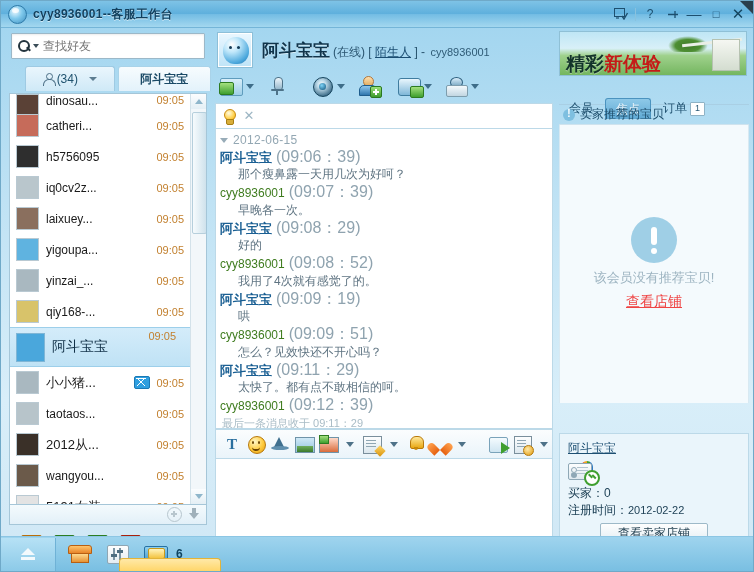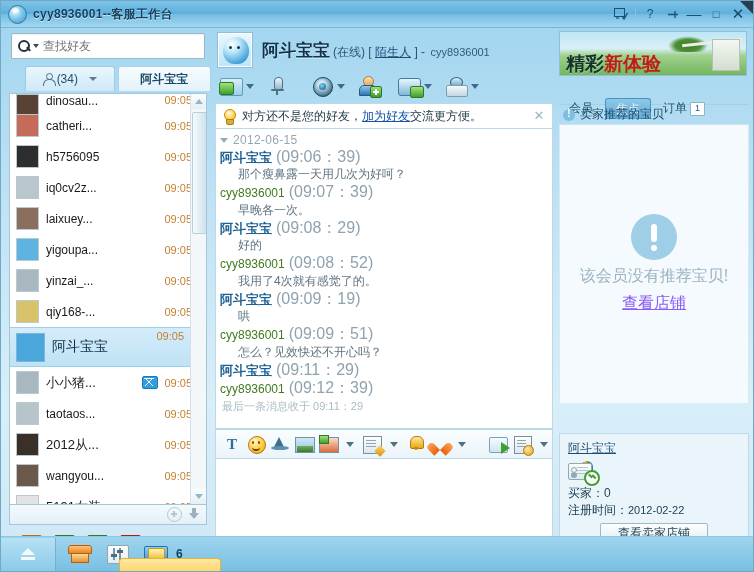--- a/index.html
+++ b/index.html
@@ -135,21 +135,21 @@
     margin-right:7px;box-sizing:border-box;position:relative;overflow:hidden;
   }
   .c-row.sel .avatar{width:29px;height:29px;border:1px solid #7fb6d6;}
   .c-name{
     font-size:12px;color:#1a1a1a;white-space:nowrap;overflow:hidden;
     flex:1;
   }
   .c-name.cn{font-size:13px;}
   .c-row.sel .c-name{font-size:14px;color:#113047;}
   .c-time{
-    font-size:11px;color:#c2802f;font-family:"Liberation Sans",sans-serif;
+    font-size:11px;color:#c2802f;margin-right:8px;font-family:"Liberation Sans",sans-serif;
   }
   .c-row.sel .c-time{position:absolute;right:8px;top:2px;}
   .msg-badge{
     width:14px;height:11px;background:#2f9fe0;border:1px solid #1b79b4;border-radius:2px;
     margin-right:6px;position:relative;flex:none;
   }
   .msg-badge:after{
     content:"";position:absolute;left:1px;top:1px;width:10px;height:7px;
     border-top:1px solid #fff;transform:skewY(0deg);
     background:linear-gradient(135deg,transparent 45%,#fff 46%,#fff 48%,transparent 49%),
@@ -441,22 +441,22 @@
   .r-sub-txt{font-size:12px;color:#20506e;}
   .r-body{
     margin:0 2px;height:278px;background:#f4fafd;border-left:1px solid #d8e9f2;border-right:1px solid #d8e9f2;
     box-sizing:border-box;display:flex;flex-direction:column;align-items:center;justify-content:center;gap:6px;
   }
   .excl-big{
     width:46px;height:46px;border-radius:50%;background:#9fcfe6;position:relative;
   }
   .excl-big:before{content:"";position:absolute;left:20px;top:10px;width:6px;height:18px;border-radius:3px;background:#fff;}
   .excl-big:after{content:"";position:absolute;left:20px;top:31px;width:6px;height:6px;border-radius:50%;background:#fff;}
-  .r-empty{font-size:16px;color:#9db4c1;text-align:center;}
-  .r-link{font-size:16px;color:#8b5cf6;text-decoration:underline;}
+  .r-empty{font-size:13px;color:#9db4c1;text-align:center;}
+  .r-link{font-size:14px;color:#ef4444;text-decoration:underline;}
   .r-info{
     position:absolute;left:2px;top:404px;width:190px;height:122px;
     background:#eaf5fb;border:1px solid #bcd9e8;box-sizing:border-box;padding:6px 8px;
   }
   .ri-name{font-size:12px;color:#1d4f72;text-decoration:underline;}
   .ri-badge{
     width:30px;height:20px;margin:4px 0 4px 0;position:relative;
   }
   .ri-card{position:absolute;left:0;top:2px;width:22px;height:15px;border-radius:2px;
     background:linear-gradient(180deg,#fdfefe,#dfe9ef);border:1px solid #8fa8b6;}
@@ -706,21 +706,20 @@
         </div>
       <div class="ct-caret"></div>
       <div class="ct">
           <div class="ic-police"></div>
         </div>
       <div class="ct-caret"></div>
     </div>
 
     <div class="notice">
       <div class="bulb"></div>
-      <div class="notice-txt"><span>对方还不是您的好友，</span><span class="notice-link">加为好友</span><span>交流更方便。</span></div>
       <div class="notice-x">✕</div>
     </div>
 
     <div class="msgs">
       <div class="msgs-inner">
         <div class="datebar">
           <div class="date-tri"></div>
           <div class="date-txt">2012-06-15</div>
         </div>
         <div id="message-container">
@@ -764,20 +763,21 @@
                 <span class="m-who me">cyy8936001</span>
                 <span class="m-time">(09:09：51)</span>
               </div>
               <div class="m-body">怎么？见效快还不开心吗？</div>
             </div>
             <div class="m">
               <div class="m-head">
                 <span class="m-who them">阿斗宝宝</span>
                 <span class="m-time">(09:11：29)</span>
               </div>
+              <div class="m-body">太快了。都有点不敢相信的呵。</div>
             </div>
             <div class="m">
               <div class="m-head">
                 <span class="m-who me">cyy8936001</span>
                 <span class="m-time">(09:12：39)</span>
               </div>
             </div>
           </div>
         <div class="m-last">最后一条消息收于   09:11：29</div>
       </div>

